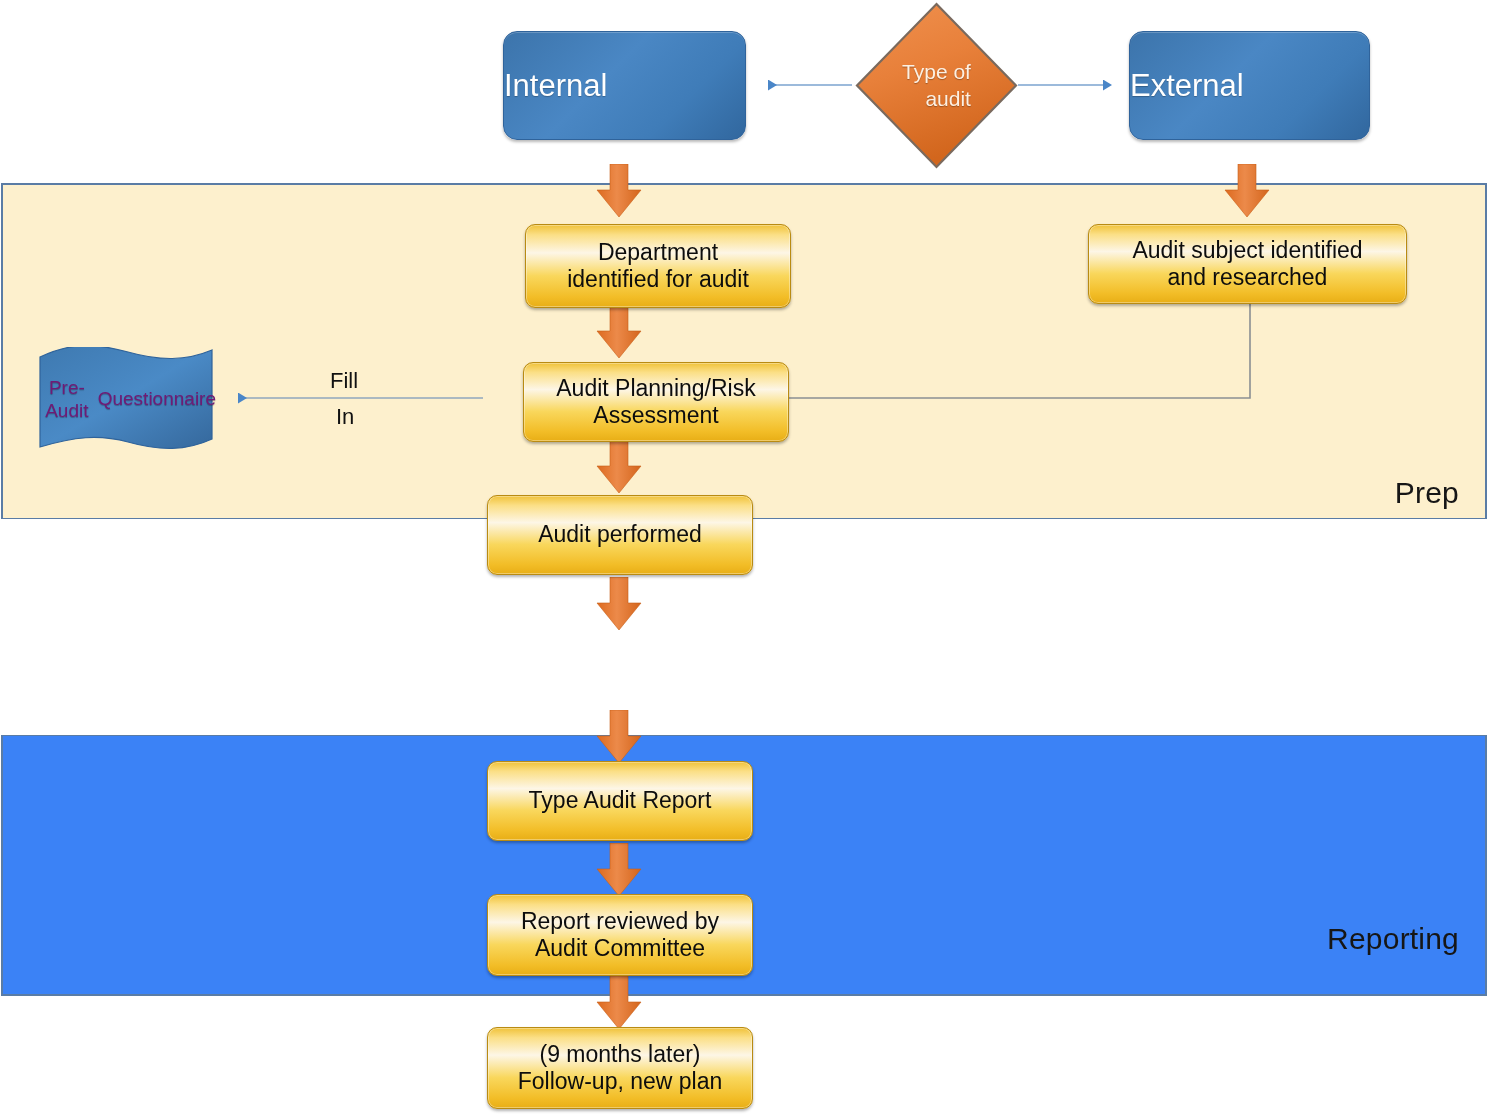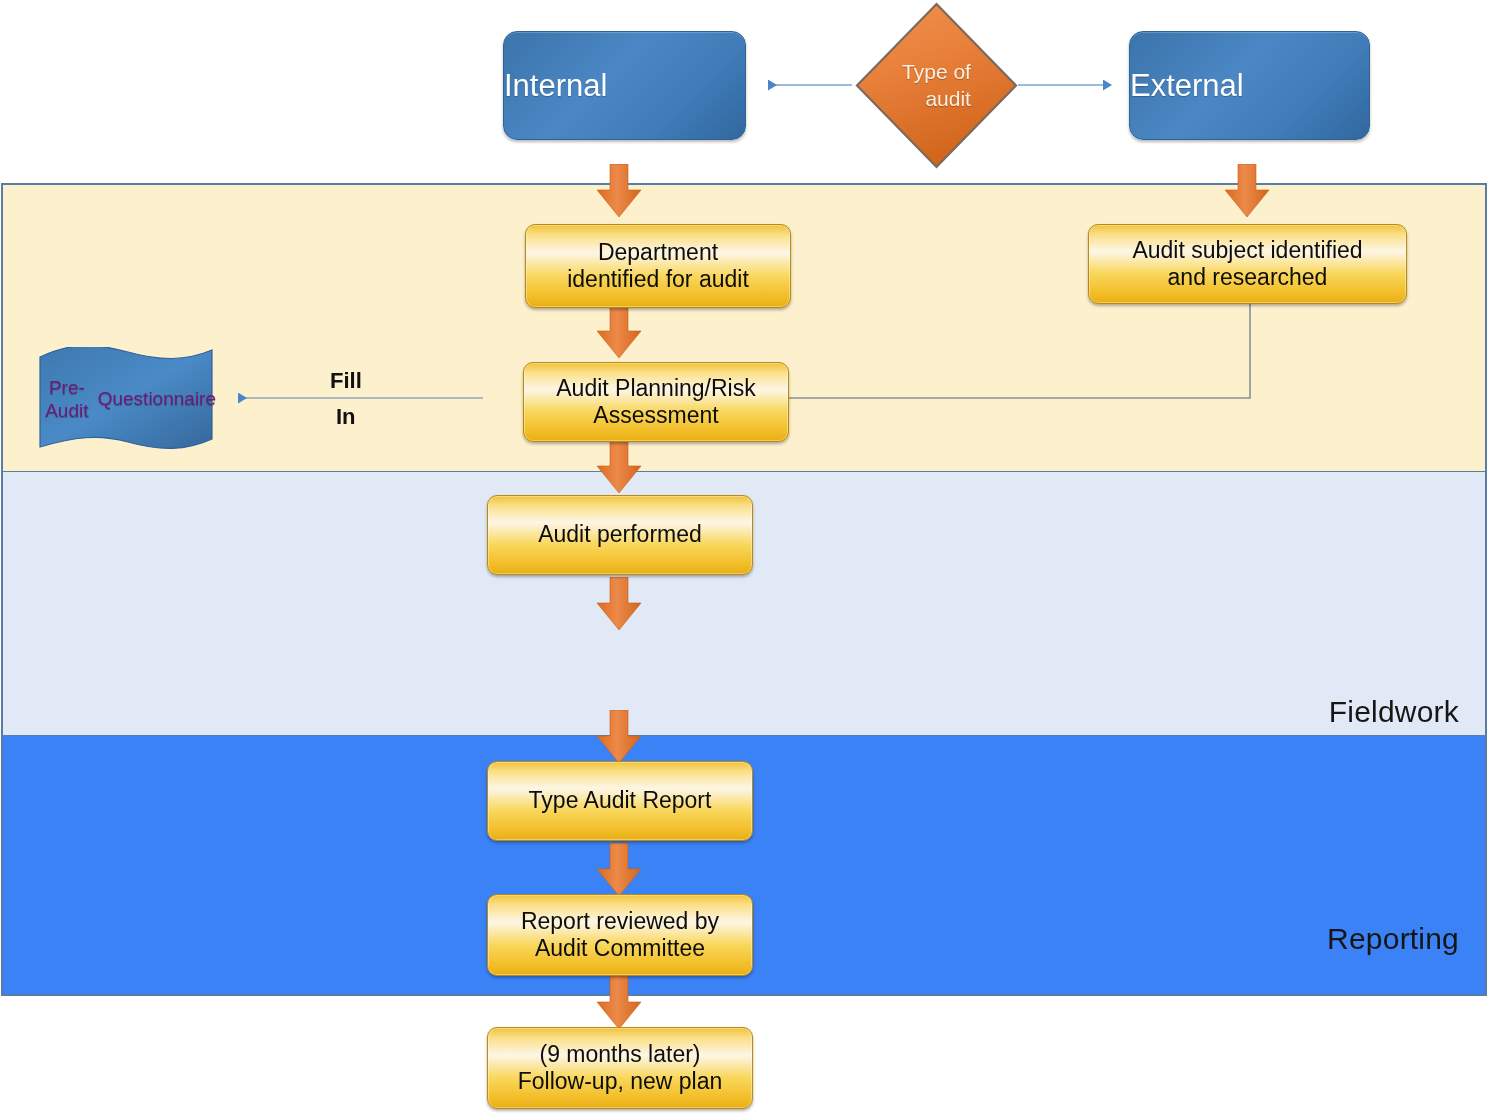--- a/index.html
+++ b/index.html
@@ -50,32 +50,29 @@
       align-items:center;justify-content:center;color:#701a75;font-size:19px;
       line-height:1.22;text-align:center;text-shadow:0 1px 1px rgba(0,0,0,.3);
       z-index:2;pointer-events:none;}
 
   
   .blockarrow{position:absolute;}
 
   
   .conn{position:absolute;}
 
-  .edgelabel{position:absolute;font-size:22px;color:#111;white-space:nowrap;font-weight:bold;}
+  .edgelabel{position:absolute;font-size:22px;color:#111;white-space:nowrap;}
 </style>
 </head>
 <body>
 
 <div class="canvas">
 
   <div class="lane lane-prep">
     <span class="lane-label">Prep</span>
-  </div>
-  <div class="lane lane-field">
-    <span class="lane-label">Fieldwork</span>
   </div>
   <div class="lane lane-report">
     <span class="lane-label">Reporting</span>
   </div>
 
   <svg class="conn" style="left:0;top:0;width:1491px;height:1117px;">
     <defs>
       <marker id="ahL" markerWidth="11" markerHeight="11" refX="9" refY="5.5" orient="auto" markerUnits="userSpaceOnUse">
         <path d="M9,0 L9,11 L0,5.5 Z" fill="#4a86c8"></path>
       </marker>

